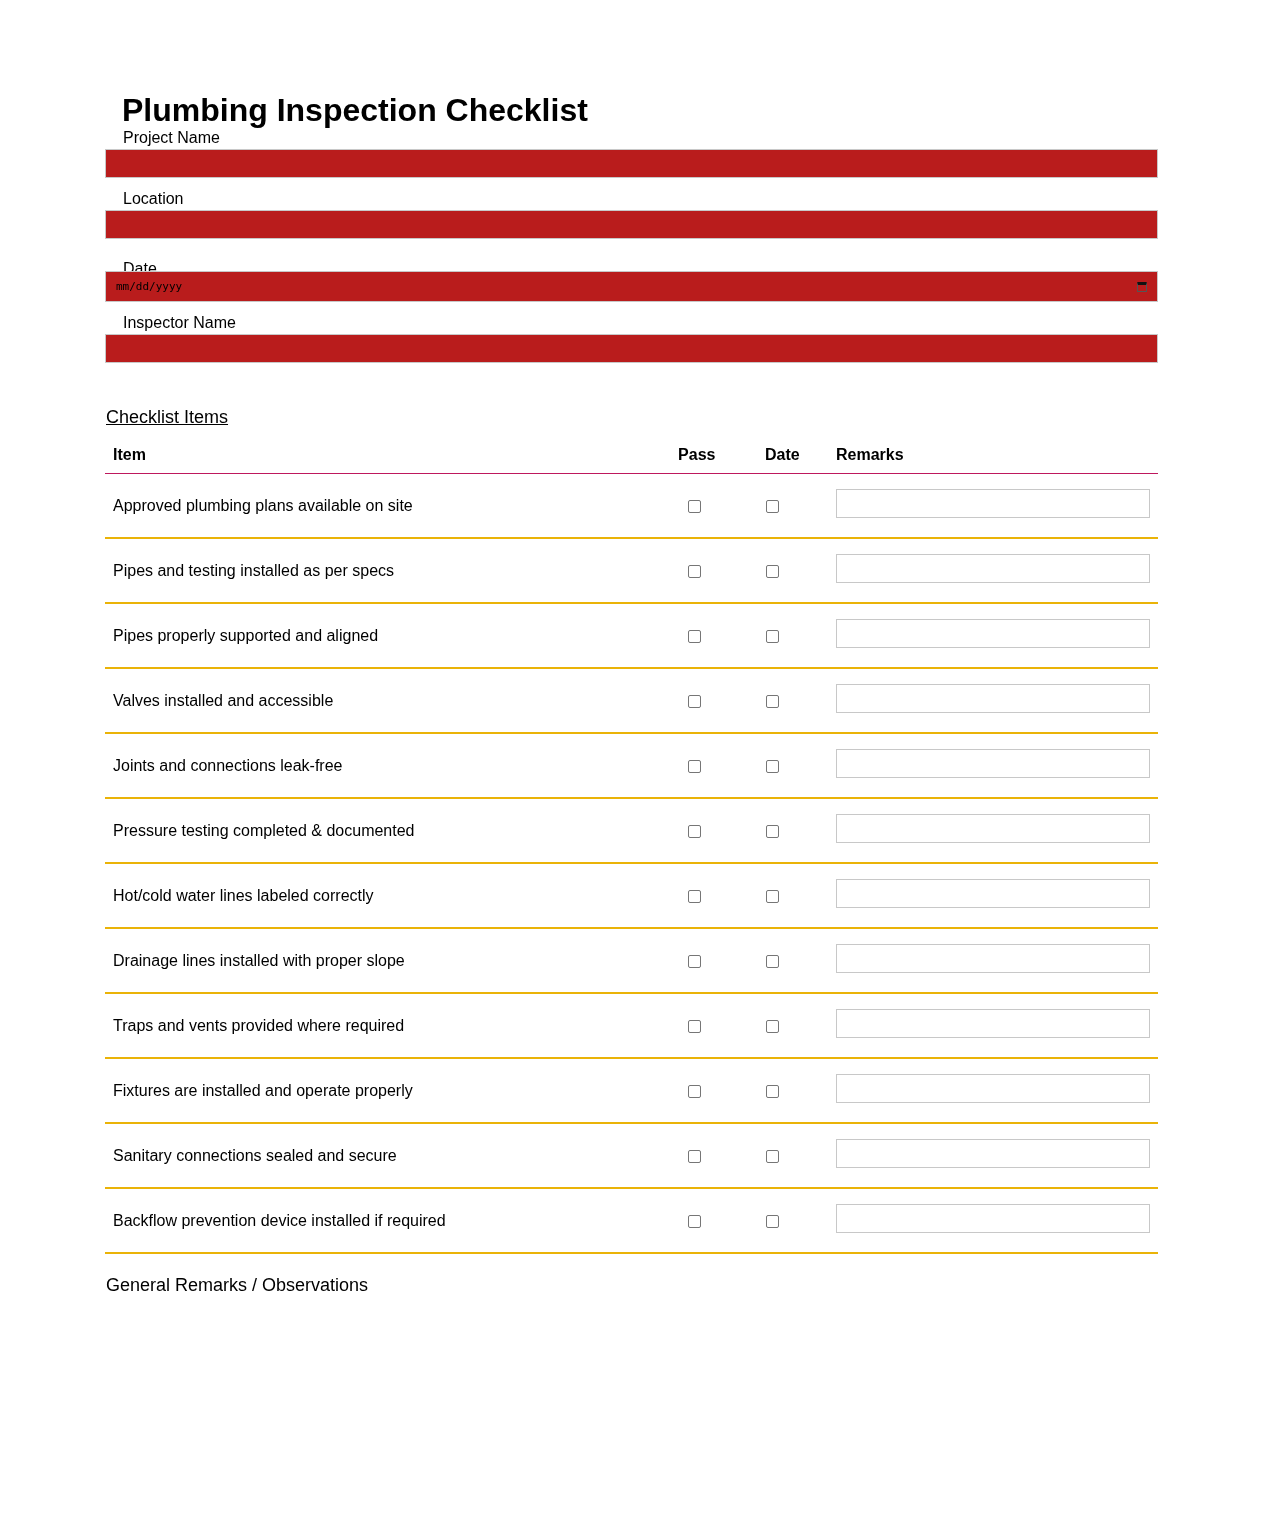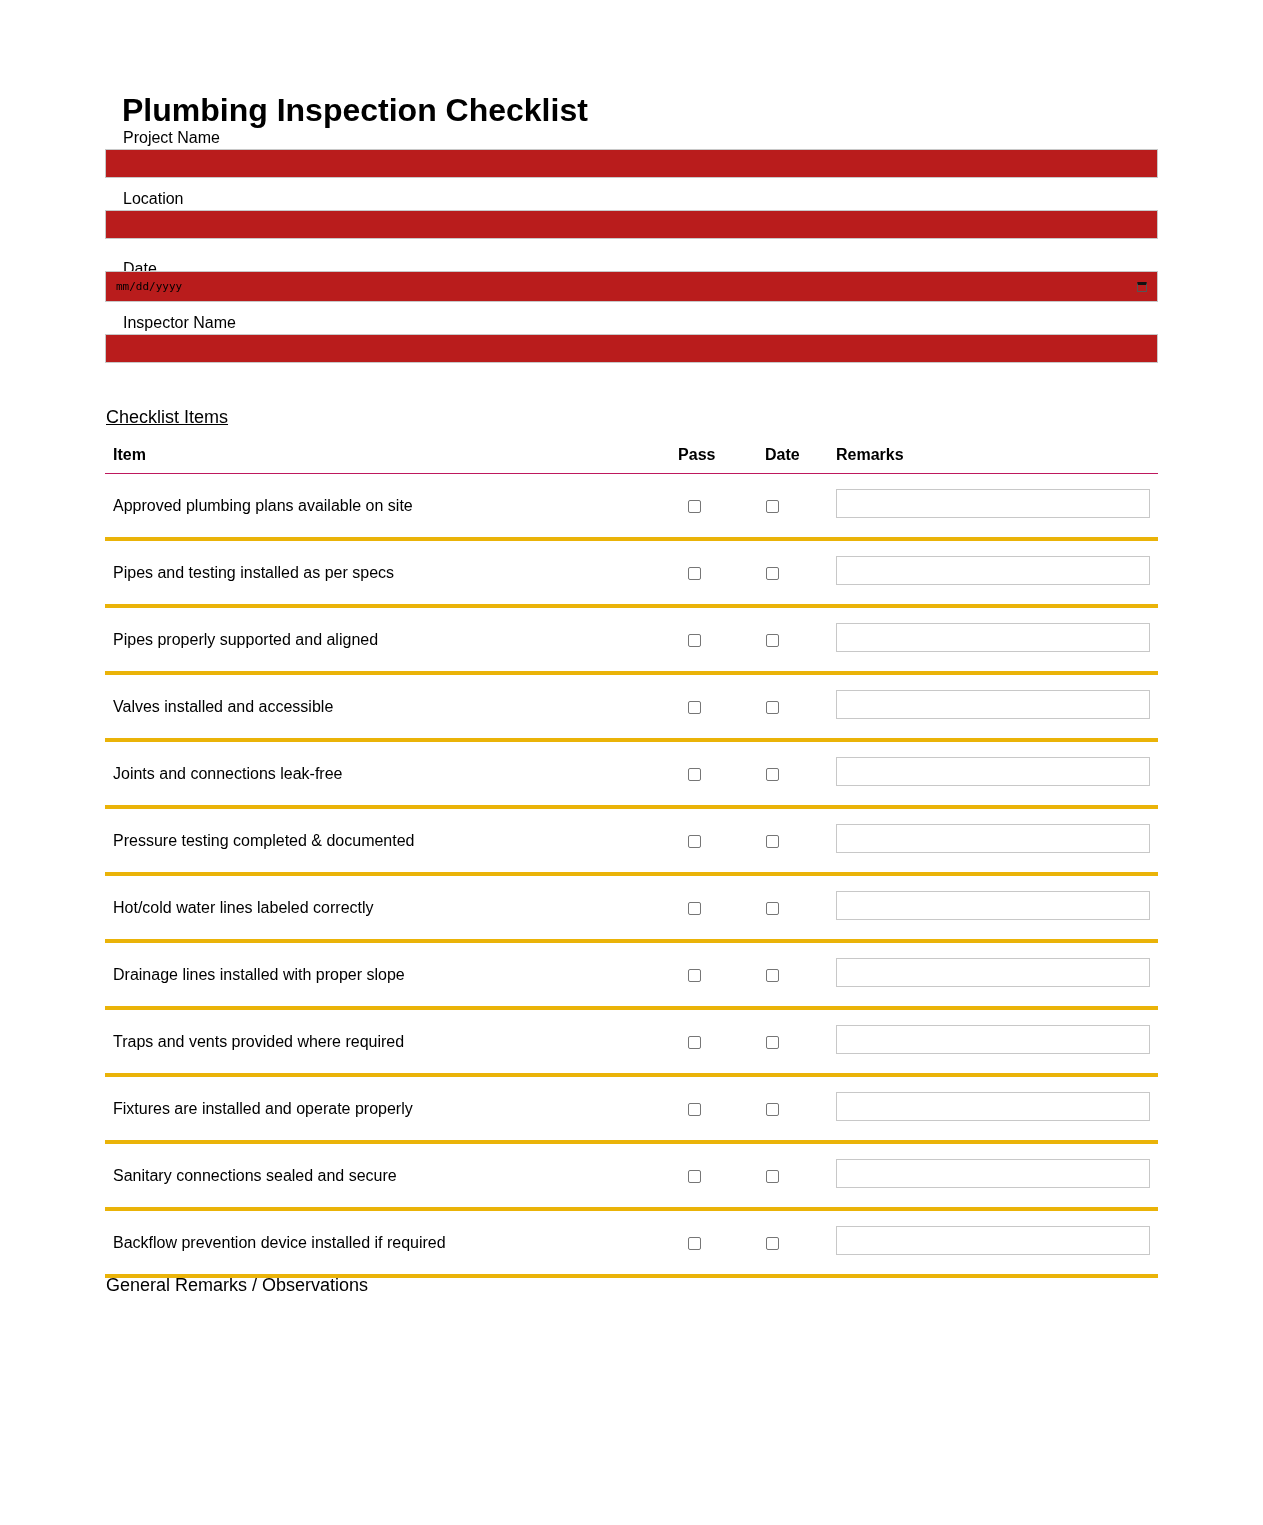--- a/index.html
+++ b/index.html
@@ -85,21 +85,21 @@
       text-align: left;
       height: 37px;
       padding: 0 8px;
       border-bottom: 1px solid #be185d;
       vertical-align: middle;
     }
     td {
       font-size: 16px;
       height: 63px;
       padding: 0 8px;
-      border-bottom: 4px solid #eab308;
+      border-bottom: 2px solid #eab308;
       vertical-align: middle;
     }
     th.col-item, td.col-item { width: 550px; }
     th.col-pass { width: 71px; }
     th.col-fail { width: 55px; }
     td.col-pass { text-align: left; padding-left: 18px; }
     td.col-fail { text-align: left; padding-left: 9px; }
     .checkbox {
       display: inline-block;
       width: 11px;

